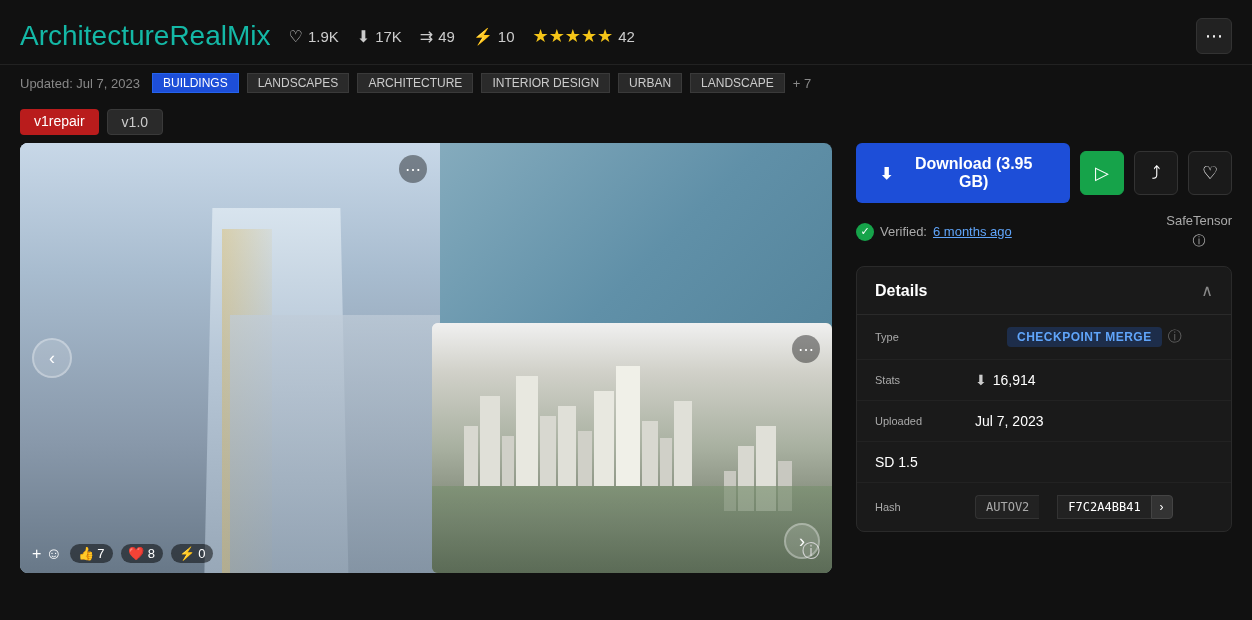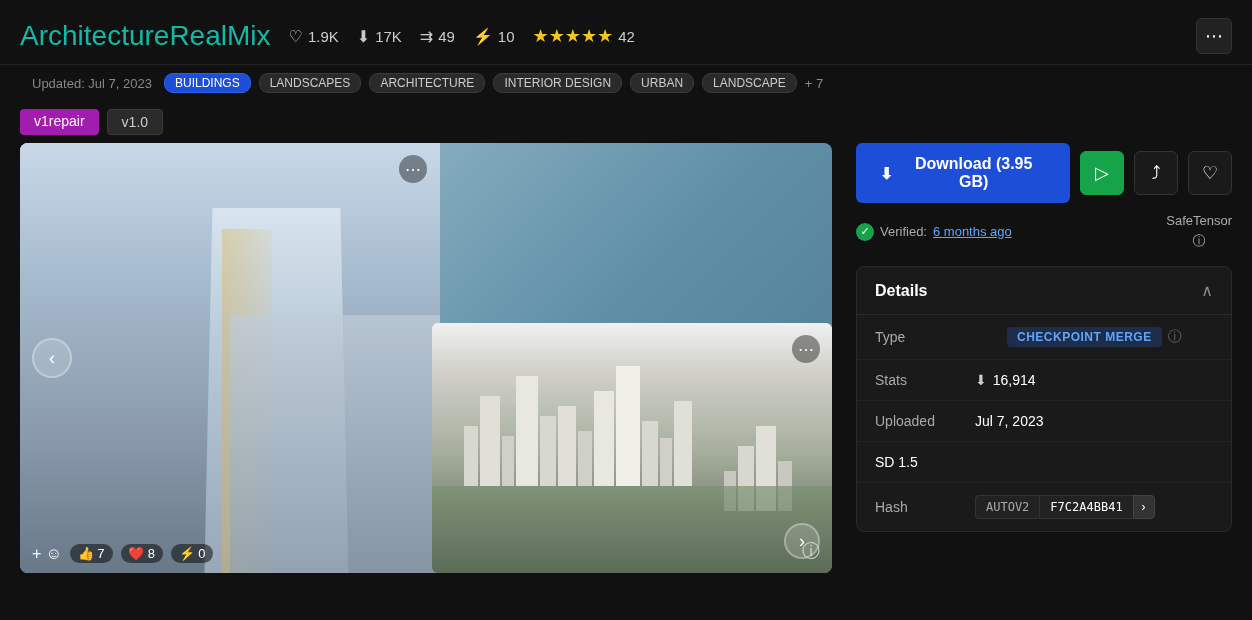--- a/index.html
+++ b/index.html
@@ -54,33 +54,32 @@
       font-size: 18px;
     }
 
     
     .tags-row {
       padding: 8px 20px;
       display: flex;
       align-items: center;
       gap: 8px;
       flex-wrap: wrap;
-      margin-left: 12px;
     }
     .updated-text {
       color: #888;
       font-size: 13px;
       margin-right: 4px;
     }
     .tag {
       background: #2a2a2a;
       border: 1px solid #3a3a3a;
       color: #ccc;
       padding: 2px 10px;
-      border-radius: 9px;
+      border-radius: 0;
       font-size: 12px;
       font-weight: 500;
       cursor: pointer;
     }
     .tag.highlight {
       background: #1d4ed8;
       border-color: #2563eb;
       color: #fff;
     }
     .tag-more {
@@ -88,21 +87,21 @@
       font-size: 13px;
     }
 
     
     .versions-row {
       padding: 8px 20px;
       display: flex;
       gap: 8px;
     }
     .version-badge {
-      background: #a21caf;
+      background: #b91c1c;
       color: #fff;
       padding: 4px 14px;
       border-radius: 4px;
       font-size: 14px;
       font-weight: 500;
       cursor: pointer;
     }
     .version-badge.inactive {
       background: #2a2a2a;
       border: 1px solid #3a3a3a;
@@ -364,21 +363,21 @@
       align-items: center;
       padding: 12px 18px;
       border-bottom: 1px solid #222;
       gap: 10px;
     }
     .details-row:last-child {
       border-bottom: none;
     }
     .details-label {
       color: #aaa;
-      font-size: 14px;
+      font-size: 11px;
       width: 90px;
       flex-shrink: 0;
     }
     .details-value {
       color: #fff;
       font-size: 14px;
       display: flex;
       align-items: center;
       gap: 6px;
     }
@@ -419,20 +418,21 @@
       font-family: monospace;
     }
     .hash-part2 {
       background: #222;
       border: 1px solid #333;
       border-right: none;
       padding: 4px 10px;
       font-size: 12px;
       color: #fff;
       font-family: monospace;
+      margin-left: 18px;
     }
     .hash-copy {
       background: #333;
       border: 1px solid #444;
       color: #fff;
       padding: 4px 8px;
       border-radius: 0 4px 4px 0;
       cursor: pointer;
       font-size: 12px;
     }

